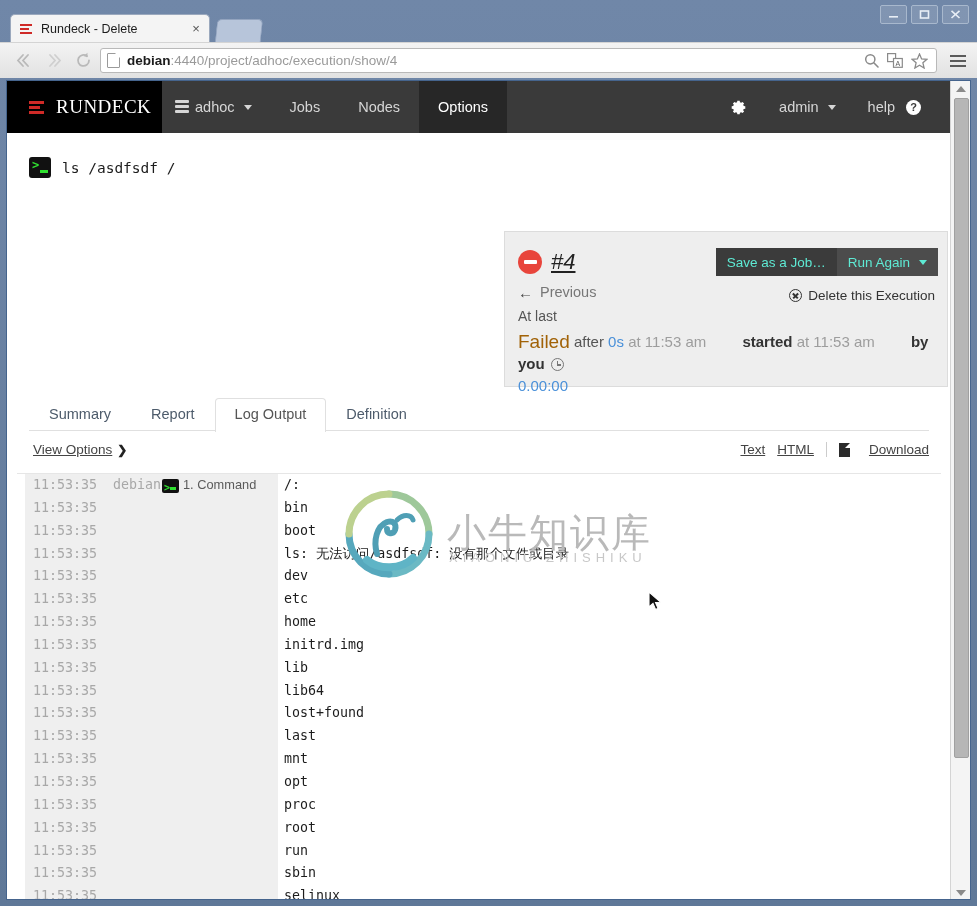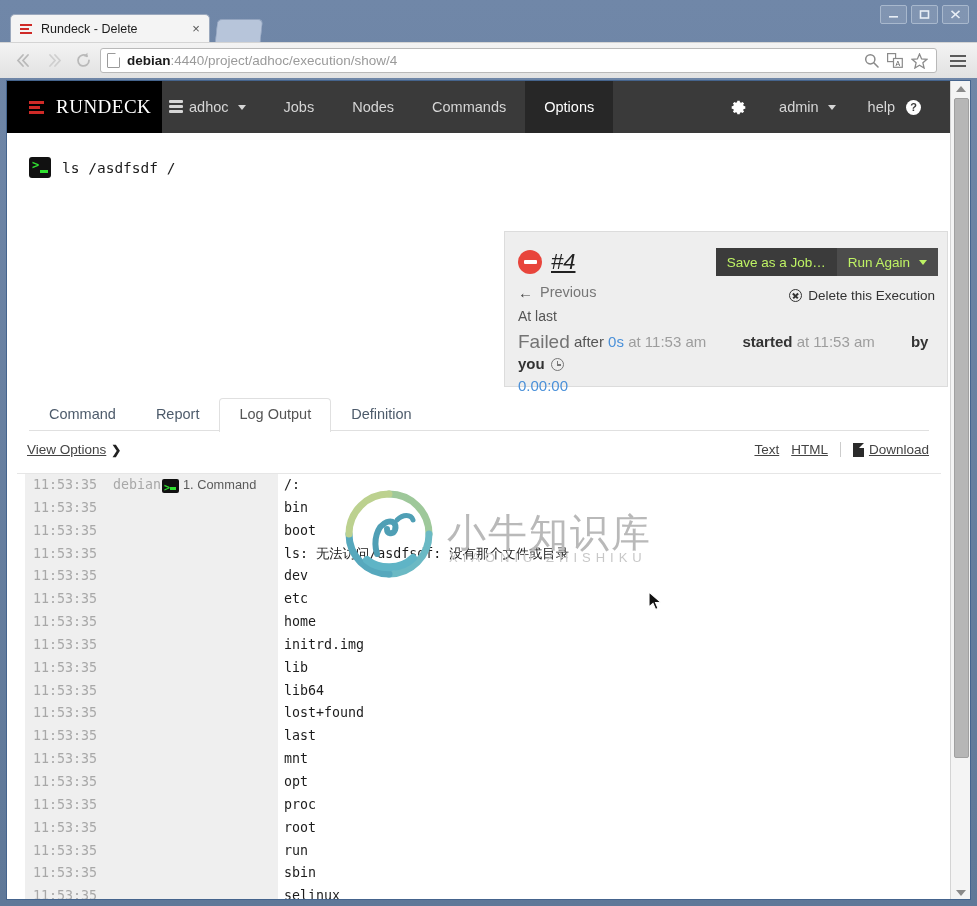--- a/index.html
+++ b/index.html
@@ -126,21 +126,21 @@
   .rd-brand {
     position: absolute; left: 0; top: 0; width: 155px; height: 52px;
     background: #000; display: flex; align-items: center; padding-left: 22px; gap: 11px;
   }
   .rd-logo { position: relative; width: 16px; height: 18px; }
   .rd-logo i { position: absolute; left: 0; display: block; height: 3px; background: #cf2a27; }
   .rd-logo i:nth-child(1) { top: 3px; width: 15px; }
   .rd-logo i:nth-child(2) { top: 8px; width: 11px; }
   .rd-logo i:nth-child(3) { top: 13px; width: 15px; }
   .rd-brand-text { color: #fff; font-family: "Liberation Serif", serif; font-size: 19px; letter-spacing: 0.5px; }
-  .rd-nav-items { position: absolute; left: 143px; top: 0; height: 36px; display: flex; }
+  .rd-nav-items { position: absolute; left: 149px; top: 0; height: 36px; display: flex; }
   .rd-nav-item {
     height: 52px; display: flex; align-items: center; gap: 6px;
     padding: 0 19px; color: #d6d6d6; font-size: 14.5px; cursor: pointer;
   }
   .rd-nav-item.active { background: #272727; color: #fff; }
   .proj-icon { position: relative; width: 14px; height: 14px; display: inline-block; }
   .proj-icon i { position: absolute; left: 0; width: 14px; height: 3px; background: #d6d6d6; border-radius: 1px; }
   .proj-icon i:nth-child(1) { top: 0px; }
   .proj-icon i:nth-child(2) { top: 5px; }
   .proj-icon i:nth-child(3) { top: 10px; }
@@ -183,33 +183,33 @@
   .exec-id {
     font-size: 22px; color: #222; font-style: italic;
     text-decoration: underline; text-decoration-color: #222;
     cursor: pointer;
   }
   .prev-row { position: absolute; left: 13px; top: 52px; display: flex; align-items: center; gap: 7px; cursor: pointer; }
   .arrow-left { font-size: 15px; color: #444; line-height: 1; }
   .prev-label { font-size: 14.5px; color: #777; }
   .at-last { position: absolute; left: 13px; top: 76px; font-size: 14px; color: #555; }
   .failed-line { position: absolute; left: 13px; top: 99px; font-size: 15px; color: #555; line-height: 22px; width: 420px; }
-  .failed-word { color: #737373; font-size: 19px; vertical-align: -1px; }
+  .failed-word { color: #a16207; font-size: 19px; vertical-align: -1px; }
   .muted { color: #9d9d9d; }
   .linkblue { color: #4a90d9; }
   .strong-dark { color: #333; font-weight: bold; margin-left: 32px; }
   .clock {
     display: inline-block; width: 13px; height: 13px; border: 1.5px solid #777; border-radius: 50%;
     position: relative; vertical-align: -2px; margin-left: 2px;
   }
   .clock::before { content:""; position:absolute; left:5px; top:2px; width:1.5px; height:4px; background:#777; }
   .clock::after { content:""; position:absolute; left:5px; top:5px; width:4px; height:1.5px; background:#777; }
   .btn-group { position: absolute; right: 9px; top: 16px; display: flex; }
   .btn-dark {
-    height: 28px; padding: 0 11px; background: #3b3b3b; color: #bef264;
+    height: 28px; padding: 0 11px; background: #3b3b3b; color: #5eead4;
     font-size: 13.5px; display: flex; align-items: center; cursor: pointer; border: none;
     font-family: "Liberation Sans", sans-serif;
   }
   .btn-dark.lighter { background: #4c4c4c; gap: 6px; justify-content: space-between; }
   .delete-exec {
     position: absolute; right: 12px; top: 56px; display: flex; align-items: center; gap: 6px;
     font-size: 13.5px; color: #333; cursor: pointer;
   }
   .x-circle {
     width: 13px; height: 13px; border: 1.5px solid #333; border-radius: 50%;
@@ -229,32 +229,32 @@
   .tabitem {
     padding: 7px 19px 9px; font-size: 14.5px; color: #4d5b6b; cursor: pointer;
     position: relative; z-index: 2; border: 1px solid transparent; border-bottom: none;
   }
   .tabitem.active {
     background: #fff; color: #555; border-color: #e0e0e0; border-radius: 4px 4px 0 0;
     margin-bottom: -1px; padding-bottom: 10px;
   }
 
   
-  .viewopts { position: absolute; left: 20px; top: 361px; display: flex; align-items: center; gap: 5px; cursor: pointer; }
+  .viewopts { position: absolute; left: 26px; top: 361px; display: flex; align-items: center; gap: 5px; cursor: pointer; }
   .viewopts span:first-child { font-size: 13.5px; color: #444; text-decoration: underline; }
   .chev { font-size: 12px; color: #222; font-weight: bold; }
   .logactions { position: absolute; right: 22px; top: 361px; display: flex; align-items: center; gap: 12px; font-size: 13.5px; }
   .logactions a { color: #444; text-decoration: underline; cursor: pointer; }
   .vsep { width: 1px; height: 15px; background: #ccc; }
   .dl-icon { position: relative; width: 11px; height: 14px; background: #2b2b2b; flex: 0 0 11px; }
   .dl-icon::after {
     content: ""; position: absolute; right: 0; top: 0;
     border-left: 5px solid transparent; border-bottom: 5px solid #fff;
   }
-  .dl-wrap { display: flex; align-items: center; gap: 5px; cursor: pointer; }
+  .dl-wrap { display: flex; align-items: center; gap: 19px; cursor: pointer; }
 
   
   .logwrap {
     position: absolute; left: 10px; top: 392px; width: 924px; height: 507px;
     background: #fff; border-top: 1px solid #e6e6e6; overflow: hidden;
   }
   .loggutter { position: absolute; left: 8px; top: 0; width: 253px; height: 507px; background: #efefef; }
   .logline {
     position: relative; height: 22.85px; line-height: 22.85px;
     font-family: "DejaVu Sans Mono", monospace; font-size: 13.3px; white-space: nowrap;
@@ -398,23 +398,20 @@
               </span>
             <span>adhoc</span>
             <span class="caret"></span>
           </div>
           <div class="rd-nav-item">
             <span>Jobs</span>
           </div>
           <div class="rd-nav-item">
             <span>Nodes</span>
           </div>
-          <div class="rd-nav-item">
-            <span>Commands</span>
-          </div>
           <div class="rd-nav-item active">
             <span>Options</span>
           </div>
         </div>
         <div class="rd-nav-right">
           <div class="rd-nav-item">
             <svg class="gear" viewBox="0 0 20 20">
                 <path fill="#fff" d="M10 6.4a3.6 3.6 0 100 7.2 3.6 3.6 0 000-7.2zm0 5.4a1.8 1.8 0 110-3.6 1.8 1.8 0 010 3.6z"></path>
                 <path fill="#fff" d="M18 8.6l-1.9-.3a6.4 6.4 0 00-.6-1.4l1.1-1.6-1.9-1.9-1.6 1.1a6.4 6.4 0 00-1.4-.6L11.4 2H8.6l-.3 1.9a6.4 6.4 0 00-1.4.6L5.3 3.4 3.4 5.3l1.1 1.6a6.4 6.4 0 00-.6 1.4L2 8.6v2.8l1.9.3c.15.5.35.96.6 1.4l-1.1 1.6 1.9 1.9 1.6-1.1c.44.25.9.45 1.4.6l.3 1.9h2.8l.3-1.9c.5-.15.96-.35 1.4-.6l1.6 1.1 1.9-1.9-1.1-1.6c.25-.44.45-.9.6-1.4l1.9-.3V8.6z"></path>
               </svg>
@@ -468,21 +465,21 @@
             <span class="caret"></span>
           </button>
         </div>
         <div class="delete-exec">
           <span class="x-circle"></span>
           <span>Delete this Execution</span>
         </div>
       </div>
 
       <div class="tabs">
-        <div class="tabitem">Command</div>
+        <div class="tabitem">Summary</div>
         <div class="tabitem">Report</div>
         <div class="tabitem active">Log Output</div>
         <div class="tabitem">Definition</div>
       </div>
 
       <div class="viewopts">
         <span>View Options</span>
         <span class="chev">❯</span>
       </div>
       <div class="logactions">

